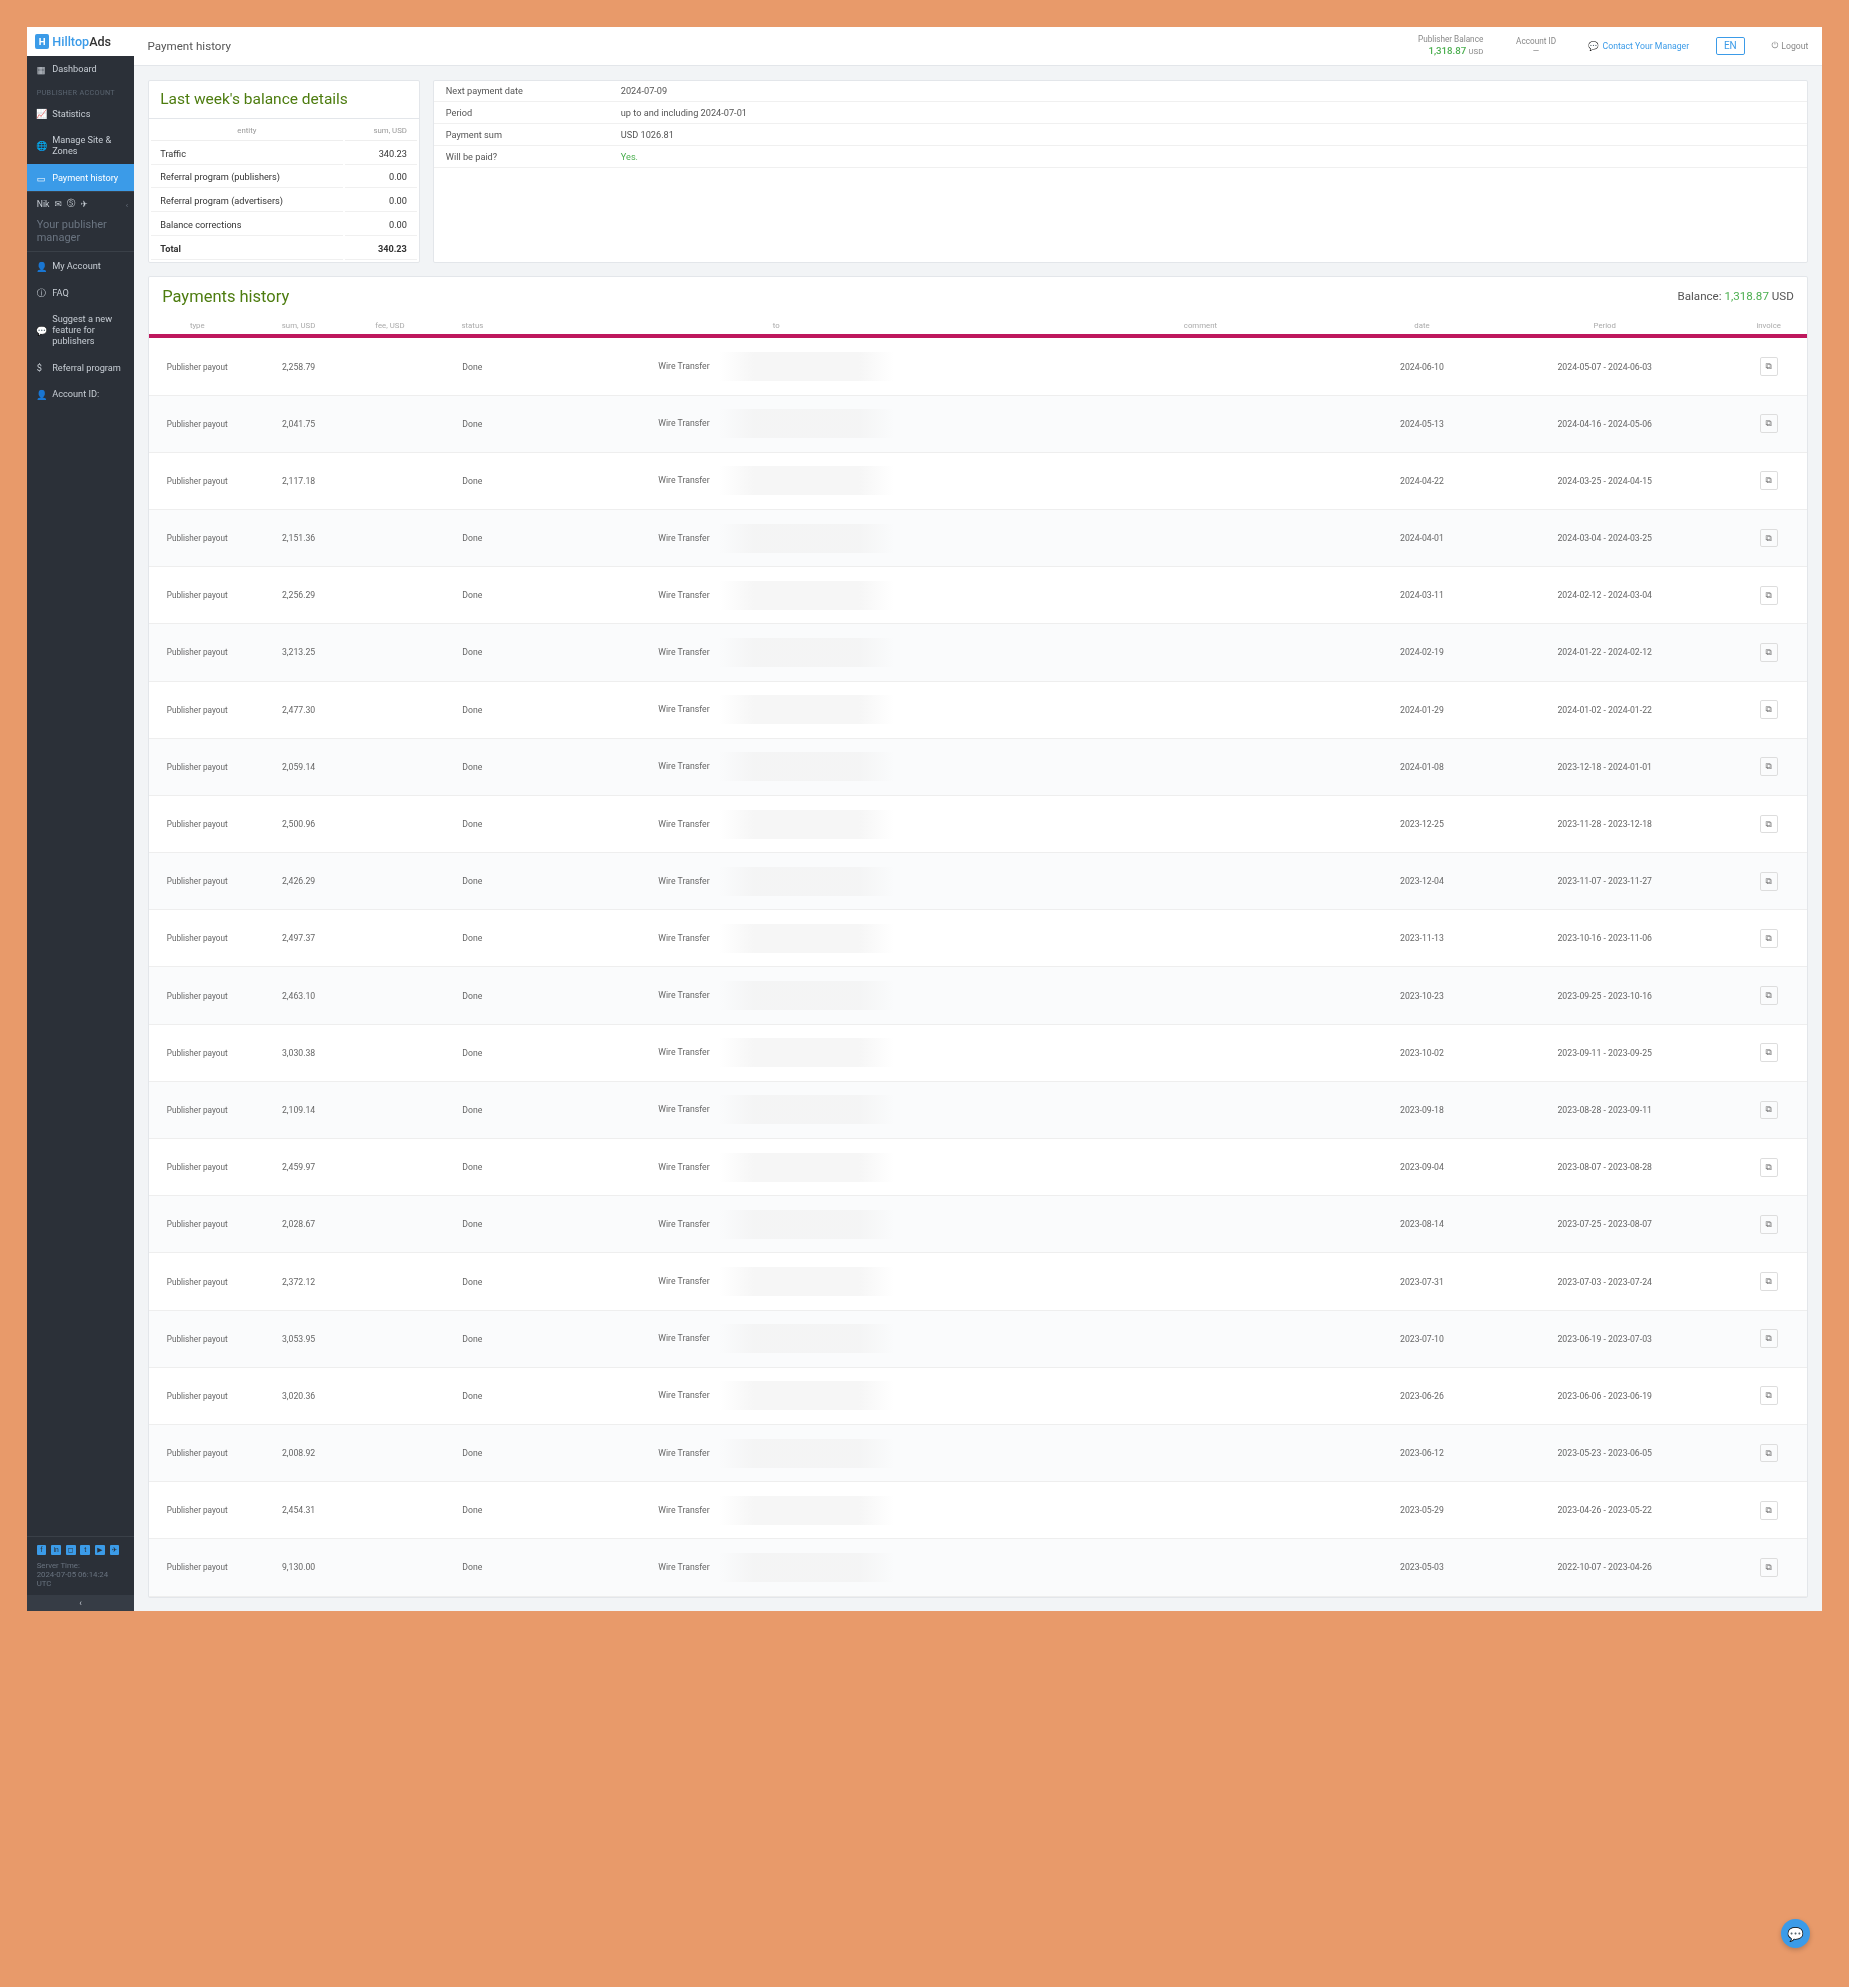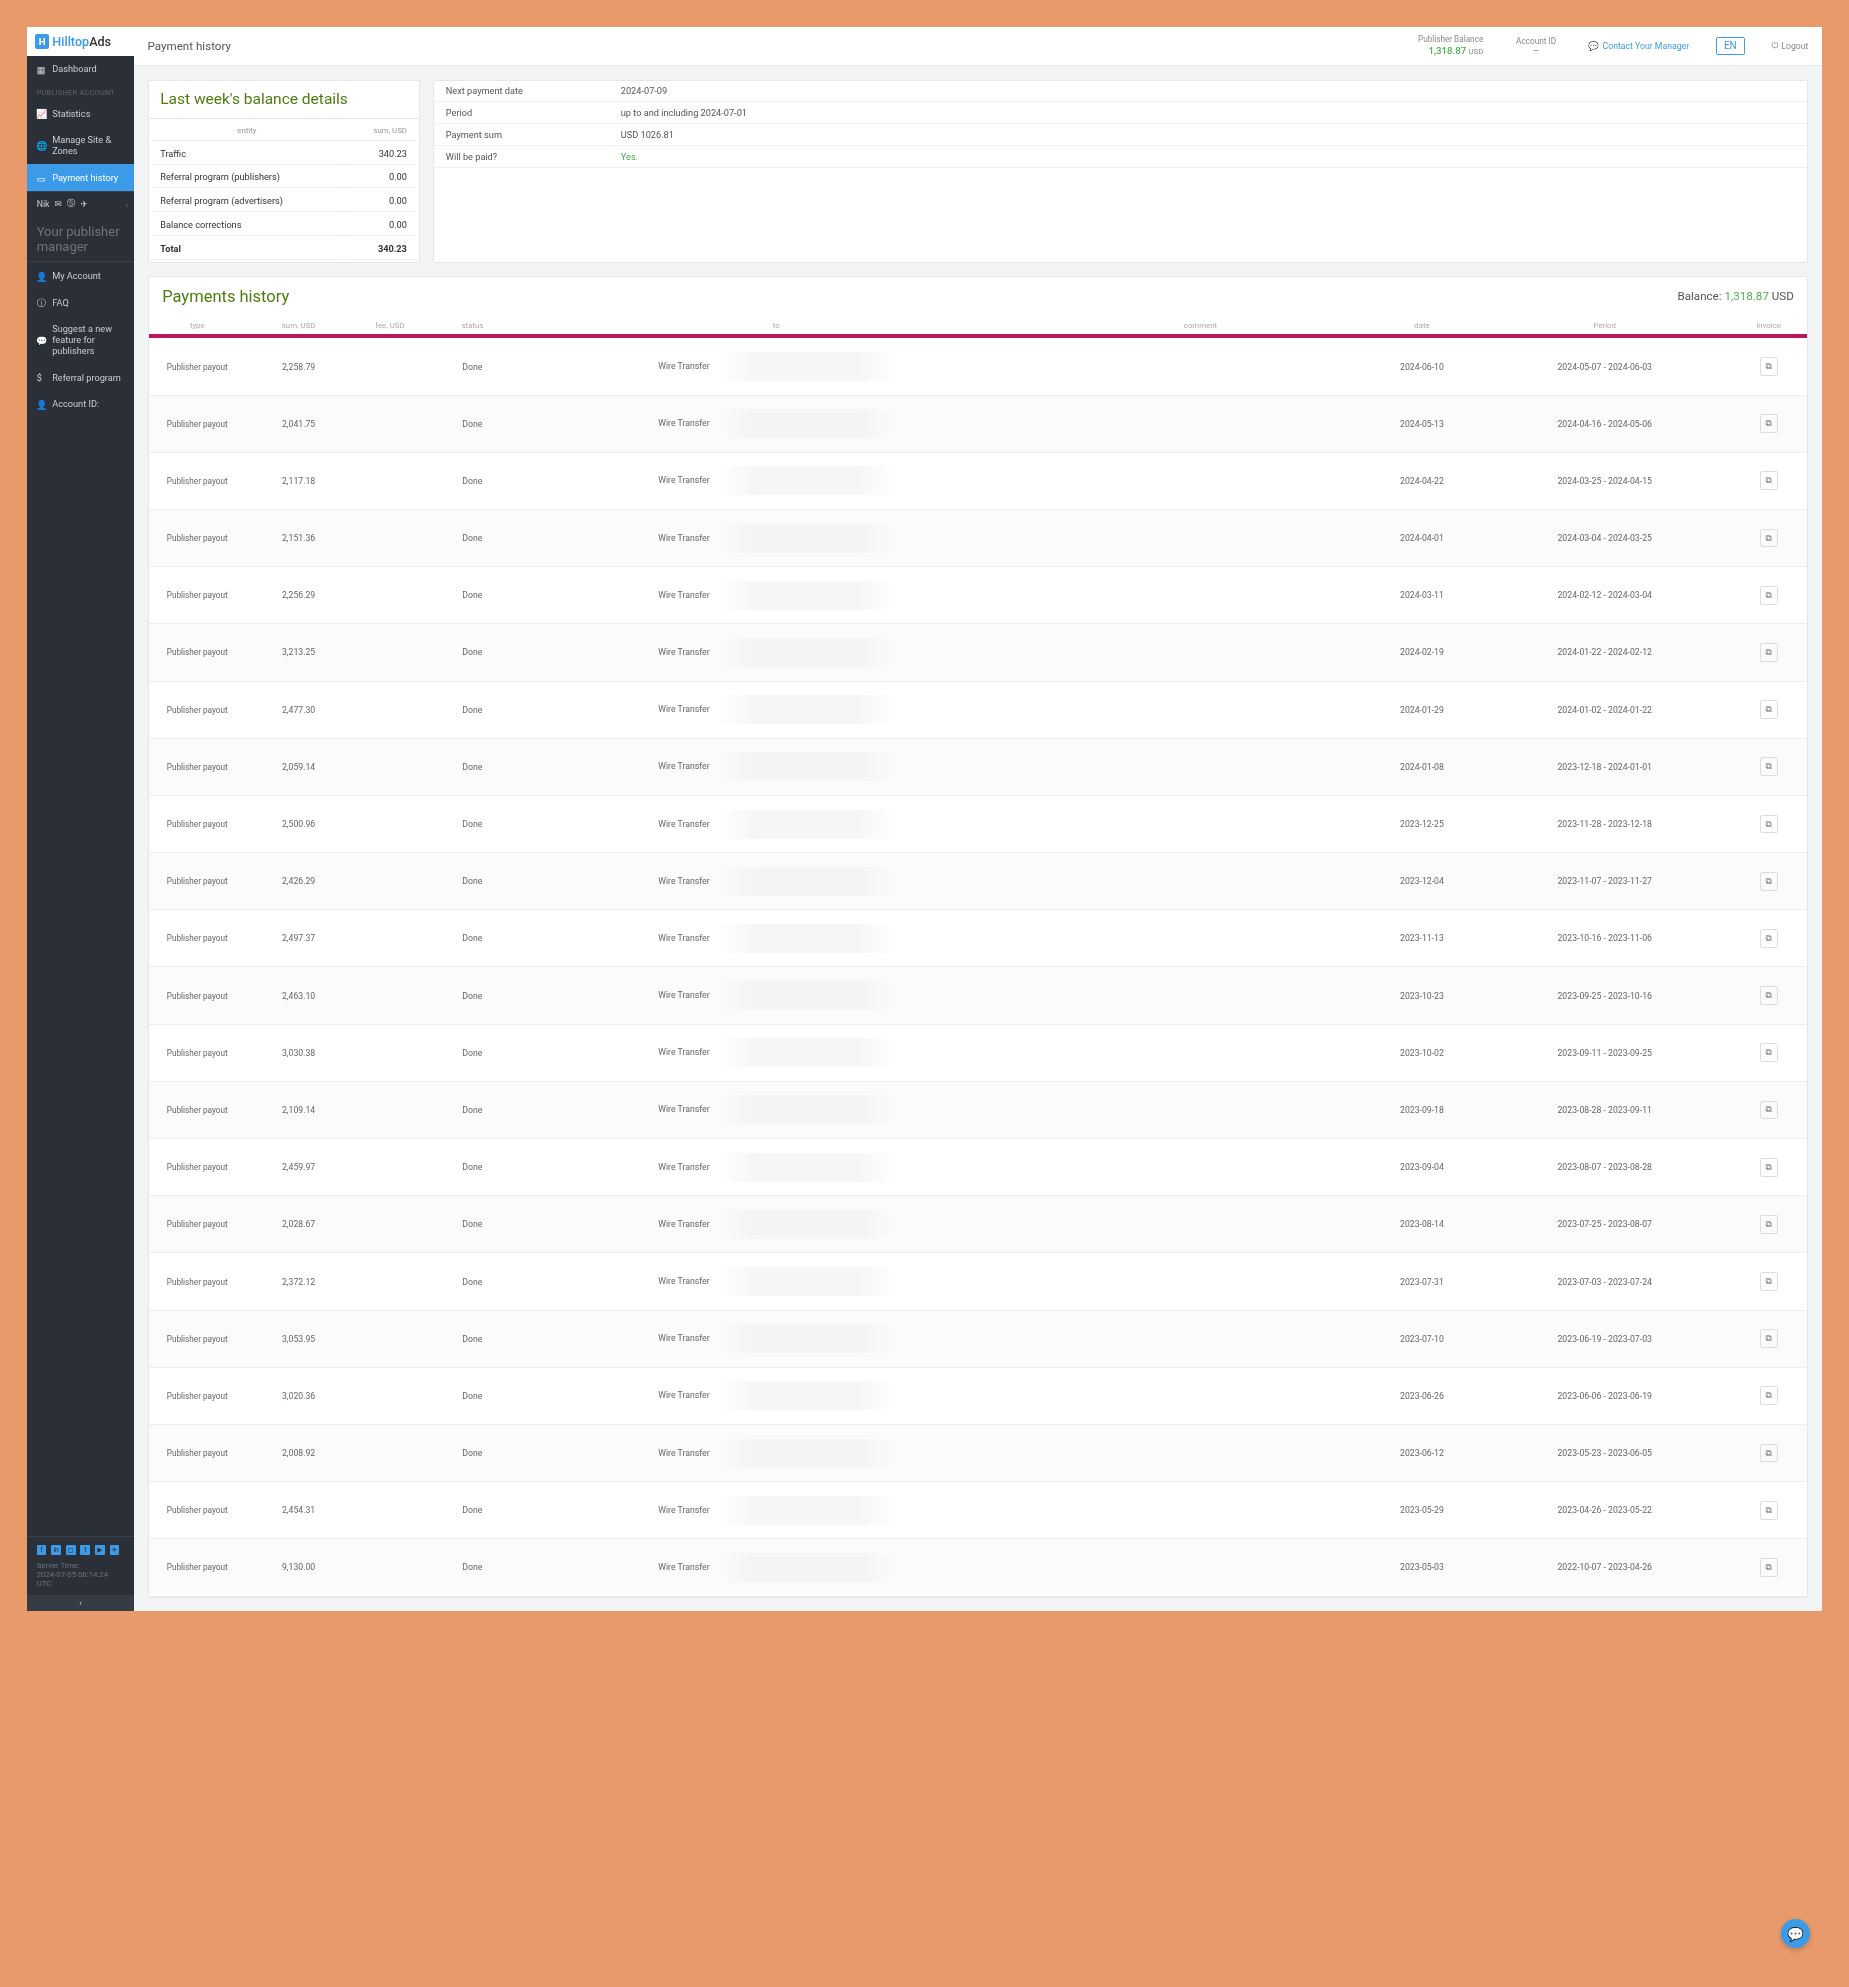--- a/index.html
+++ b/index.html
@@ -11,21 +11,21 @@
 .logo-text{font-size:12.6px;font-weight:500}
 .logo-text .h{color:#3b9be8}
 .logo-text .a{color:#333}
 .nav{flex:1;display:flex;flex-direction:column}
 .nav-item{padding:7.8px 9.7px;display:flex;align-items:center;gap:5.8px;cursor:pointer;color:#c7cdd4;font-size:9.2px}
 .nav-item.active{background:#3b9be8;color:#fff}
 .nav-section{padding:5.8px 9.7px 2.9px;font-size:7.3px;color:#5a6470;text-transform:uppercase;letter-spacing:0.3px}
 .nav-icon{width:9.7px;height:9.7px;display:inline-block;flex-shrink:0}
 .user-block{padding:6.8px 9.7px;border-top:1px solid #3a4048;border-bottom:1px solid #3a4048;font-size:8.7px;position:relative}
 .user-name{display:flex;align-items:center;gap:5px}
-.user-sub{color:#6a7480;font-size:13px;margin-top:14px}
+.user-sub{color:#6a7480;font-size:11px;margin-top:8px}
 .user-arrow{position:absolute;right:5.8px;top:9.7px;font-size:7.8px;color:#6a7480}
 .sidebar-footer{padding:7.8px 9.7px;border-top:1px solid #3a4048}
 .social{display:flex;gap:4.9px;margin-bottom:5.8px}
 .social-icon{width:9.7px;height:9.7px;background:#3b9be8;border-radius:1px;display:inline-flex;align-items:center;justify-content:center;font-size:6.8px;color:#2b3038}
 .server-time{font-size:7.8px;color:#6a7480}
 .collapse-bar{background:#363c45;text-align:center;padding:2.9px;font-size:8.7px;cursor:pointer}
 .main{flex:1;background:#f2f4f6;display:flex;flex-direction:column}
 .topbar{background:#fff;border-bottom:1px solid #e3e6ea;padding:0 13.6px;height:39px;display:flex;align-items:center;justify-content:space-between}
 .page-title{font-size:11.6px;color:#555}
 .topbar-right{display:flex;align-items:center;gap:27px;font-size:8.7px}

